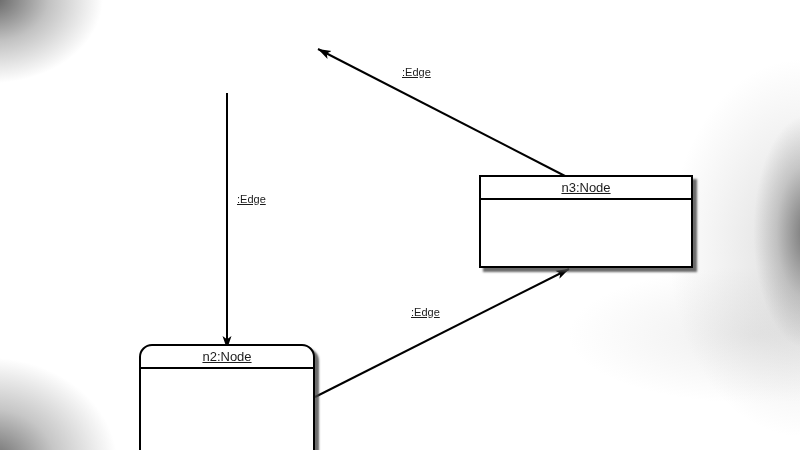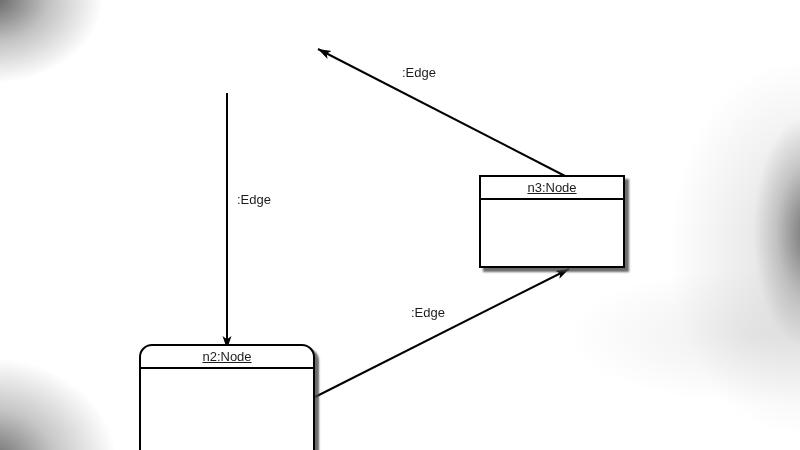--- a/index.html
+++ b/index.html
@@ -34,26 +34,26 @@
     border-bottom:2px solid var(--node-border);
     text-align:center;
     font-size:13px;line-height:21px;color:var(--text);
   }
   .node-title span{text-decoration:underline;}
   .node-body{width:100%;}
   .edge-layer{position:absolute;left:0;top:0;width:800px;height:450px;}
   .edge-layer line{stroke:#000;stroke-width:2;}
   .edge-label{
     position:absolute;
-    font-size:13px;line-height:15px;color:var(--text);
-    white-space:nowrap;text-align:right;
+    font-size:11px;line-height:15px;color:var(--text);
+    text-decoration:underline;white-space:nowrap;text-align:right;
   }
   #node-n1{left:139px;top:2px;width:176px;height:91px;}
   #node-n2{left:139px;top:344px;width:176px;height:119px;border-radius:13px;}
-  #node-n3{left:479px;top:175px;width:146px;height:93px;}
+  #node-n3{left:479px;top:175px;width:214px;height:93px;}
   #edge-label-0{left:237px;top:192px;}
   #edge-label-1{left:402px;top:65px;}
   #edge-label-2{left:411px;top:305px;}
 </style>
 </head>
 <body>
 
 <div class="canvas">
 
   <svg class="edge-layer" width="800" height="450" viewBox="0 0 800 450">

